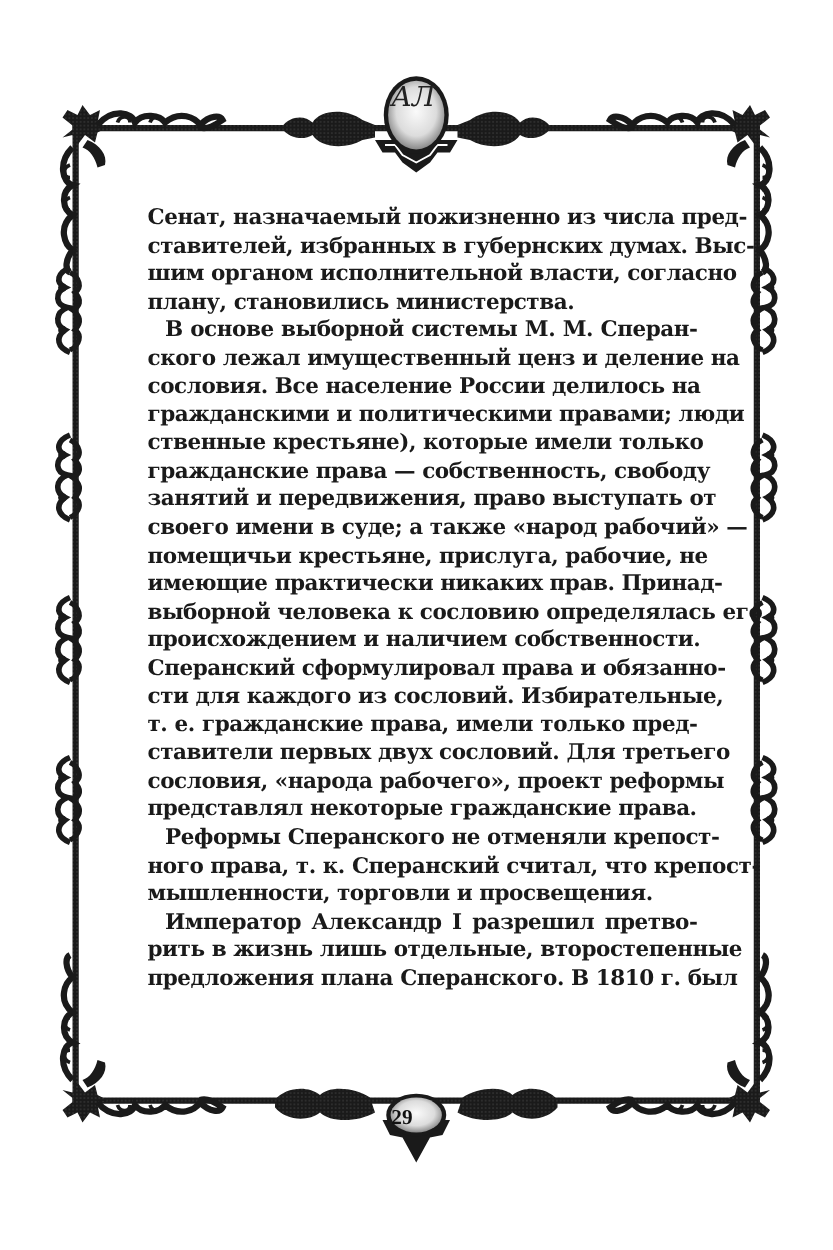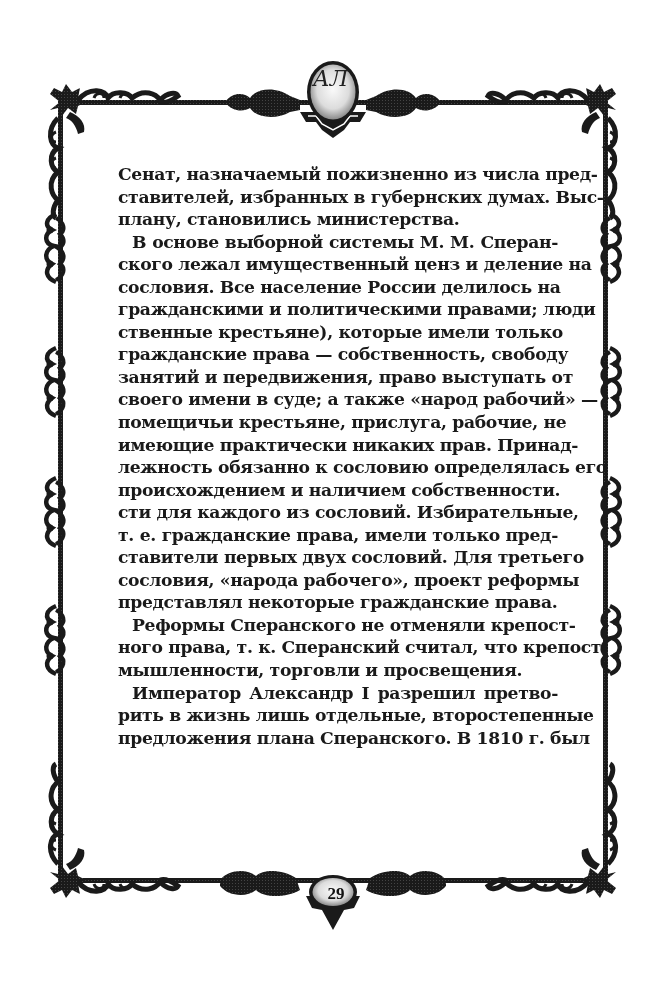--- a/index.html
+++ b/index.html
@@ -25,21 +25,20 @@
     height: 22.55px;
     font-weight: bold;
   }
   .text-block .line.last { text-align-last: left; }
   .text-block .line.indent { padding-left: 14px; }
   .page-number {
     position: absolute;
     left: 313px;
     top: 884px;
     width: 46px;
-    text-align: center;
     font-family: "Liberation Serif", "DejaVu Serif", serif;
     font-size: 17px;
     font-weight: bold;
     color: #111;
   }
   .monogram {
     position: absolute;
     left: 313px;
     top: 66px;
     width: 20px;
@@ -136,33 +135,35 @@
       <ellipse cx="333" cy="892" rx="24" ry="17" fill="#1a1a1a"></ellipse>
       <ellipse cx="333" cy="892" rx="20.5" ry="14" fill="url(#medal)"></ellipse>
     </g>
   </svg>
 
   <div class="monogram">АЛ</div>
 
   <div class="text-block" id="textBlock">
       <span class="line">Сенат, назначаемый пожизненно из числа пред-</span>
       <span class="line">ставителей, избранных в губернских думах. Выс-</span>
+      <span class="line">шим органом исполнительной власти, согласно</span>
       <span class="line last">плану, становились министерства.</span>
       <span class="line indent">В основе выборной системы М. М. Сперан-</span>
       <span class="line">ского лежал имущественный ценз и деление на</span>
       <span class="line">сословия. Все население России делилось на</span>
       <span class="line">гражданскими и политическими правами; люди</span>
       <span class="line">ственные крестьяне), которые имели только</span>
       <span class="line">гражданские права — собственность, свободу</span>
       <span class="line">занятий и передвижения, право выступать от</span>
       <span class="line">своего имени в суде; а также «народ рабочий» —</span>
       <span class="line">помещичьи крестьяне, прислуга, рабочие, не</span>
       <span class="line">имеющие практически никаких прав. Принад-</span>
-      <span class="line">лежность обязанно к сословию определялась его</span>
+      <span class="line">выборной человека к сословию определялась его</span>
       <span class="line">происхождением и наличием собственности.</span>
+      <span class="line">Сперанский сформулировал права и обязанно-</span>
       <span class="line">сти для каждого из сословий. Избирательные,</span>
       <span class="line">т. е. гражданские права, имели только пред-</span>
       <span class="line">ставители первых двух сословий. Для третьего</span>
       <span class="line">сословия, «народа рабочего», проект реформы</span>
       <span class="line last">представлял некоторые гражданские права.</span>
       <span class="line indent">Реформы Сперанского не отменяли крепост-</span>
       <span class="line">ного права, т. к. Сперанский считал, что крепост-</span>
       <span class="line last">мышленности, торговли и просвещения.</span>
       <span class="line indent">Император Александр I разрешил претво-</span>
       <span class="line">рить в жизнь лишь отдельные, второстепенные</span>

